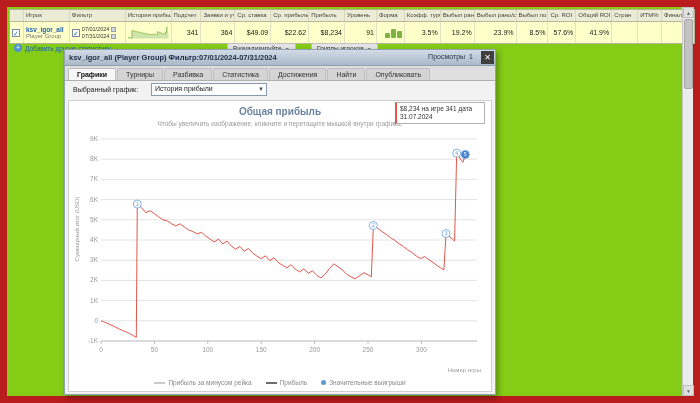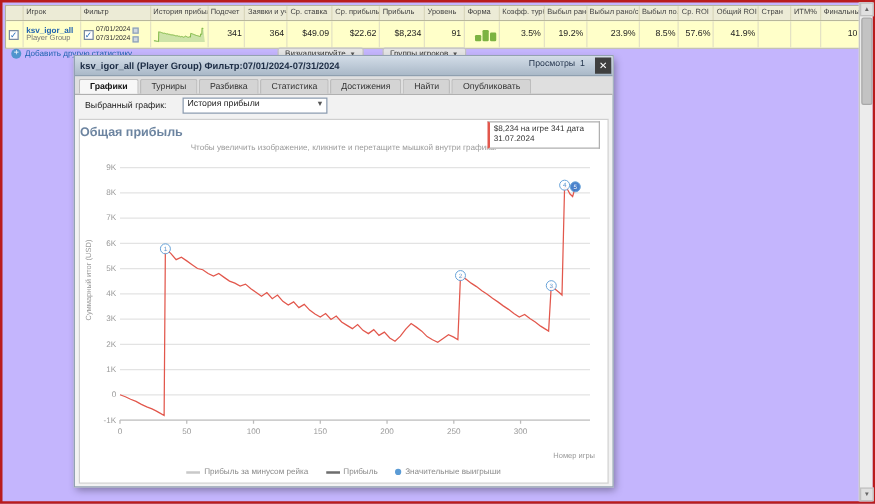--- a/index.html
+++ b/index.html
@@ -1,18 +1,18 @@
 <!DOCTYPE html>
 <html><head>
 <meta charset="utf-8">
 <style>
   * { margin:0; padding:0; box-sizing:border-box; }
   html,body { width:700px; height:403px; }
   body { font-family:"Liberation Sans", sans-serif; background:#d9d9d9; position:relative; overflow:hidden; }
-  .page { position:absolute; inset:0; background:#c4b5fd; border:2px solid #b91c1c; }
+  .page { position:absolute; inset:0; background:#84cc16; border:7px solid #b91c1c; }
 
   
   .stats-table { position:absolute; left:2px; top:2px; width:686px; background:#fff; border:1px solid #b5b49a; }
   .trow { display:flex; }
   .thead { background:#ecebd6; border-bottom:1px solid #b8b79b; height:12px; }
   .th { font-size:6px; color:#444; padding:2px 2px 0 2px; border-right:1px solid #d9d7bc; white-space:nowrap; overflow:hidden; }
   .tdata { background:#ffffc9; height:21px; }
   .td { font-size:7px; color:#222; padding:1px 2px; border-right:1px solid #e4e2c4; overflow:hidden; display:flex; align-items:center; justify-content:flex-end; }
   .td.left { justify-content:flex-start; }
   .c0{width:14px}.c1{width:46px}.c2{width:56px}.c3{width:46px}.c4{width:30px}
@@ -50,21 +50,21 @@
   .tabstrip { height:15px; background:#dfdfdf; border-bottom:1px solid #b0b0b0; display:flex; align-items:flex-end; padding-left:3px; }
   .tab { font-size:7px; color:#333; padding:2px 8px 2px; border:1px solid #bdbdbd; border-bottom:none; background:#d4d4d4; margin-right:1px; border-radius:2px 2px 0 0; cursor:pointer; }
   .tab.active { background:#f7f7f7; font-weight:bold; color:#111; }
   .selector-row { position:relative; height:17px; }
   .selector-label { position:absolute; left:8px; top:5px; font-size:7px; color:#222; }
   .graph-select { position:absolute; left:86px; top:2px; width:116px; height:13px; background:#fff; border:1px solid #8a9aae; font-size:7px; color:#222; padding:1px 12px 1px 3px; cursor:pointer; }
   .graph-select .chev { position:absolute; right:2px; top:2px; font-size:6px; color:#555; }
 
   
   .chart-panel { position:absolute; left:3px; top:50px; width:424px; height:292px; background:#fff; border:1px solid #cfcfcf; }
-  .chart-title { position:absolute; top:5px; width:100%; font-size:10px; font-weight:600; color:#6c84a0; }
+  .chart-title { position:absolute; top:5px; width:100%; text-align:center; font-size:10px; font-weight:600; color:#6c84a0; }
   .chart-subtitle { position:absolute; top:19px; width:100%; text-align:center; font-size:6.5px; color:#9a9a9a; }
   .chart-tooltip { position:absolute; right:6px; top:1px; width:90px; background:#fff; border:1px solid #b0b0b0; border-left:2px solid #e2574c; padding:2px 3px; font-size:6.5px; color:#333; z-index:5; line-height:8px; }
   .plot-svg { position:absolute; left:2px; top:32px; width:418px; height:228px; cursor:crosshair; }
   .ylabel { position:absolute; left:-62px; top:125px; width:140px; text-align:center; transform:rotate(-90deg); font-size:6px; color:#999; }
   .xlabel { position:absolute; right:10px; top:266px; font-size:6px; color:#999; }
   .chart-legend { position:absolute; bottom:5px; width:100%; display:flex; justify-content:center; gap:14px; }
   .legend-item { display:flex; align-items:center; gap:3px; font-size:6.5px; color:#8a8a8a; cursor:pointer; }
   .legend-item .sw-line { width:11px; height:2px; display:inline-block; }
   .legend-item .sw-dot { width:5px; height:5px; border-radius:50%; display:inline-block; }
 

